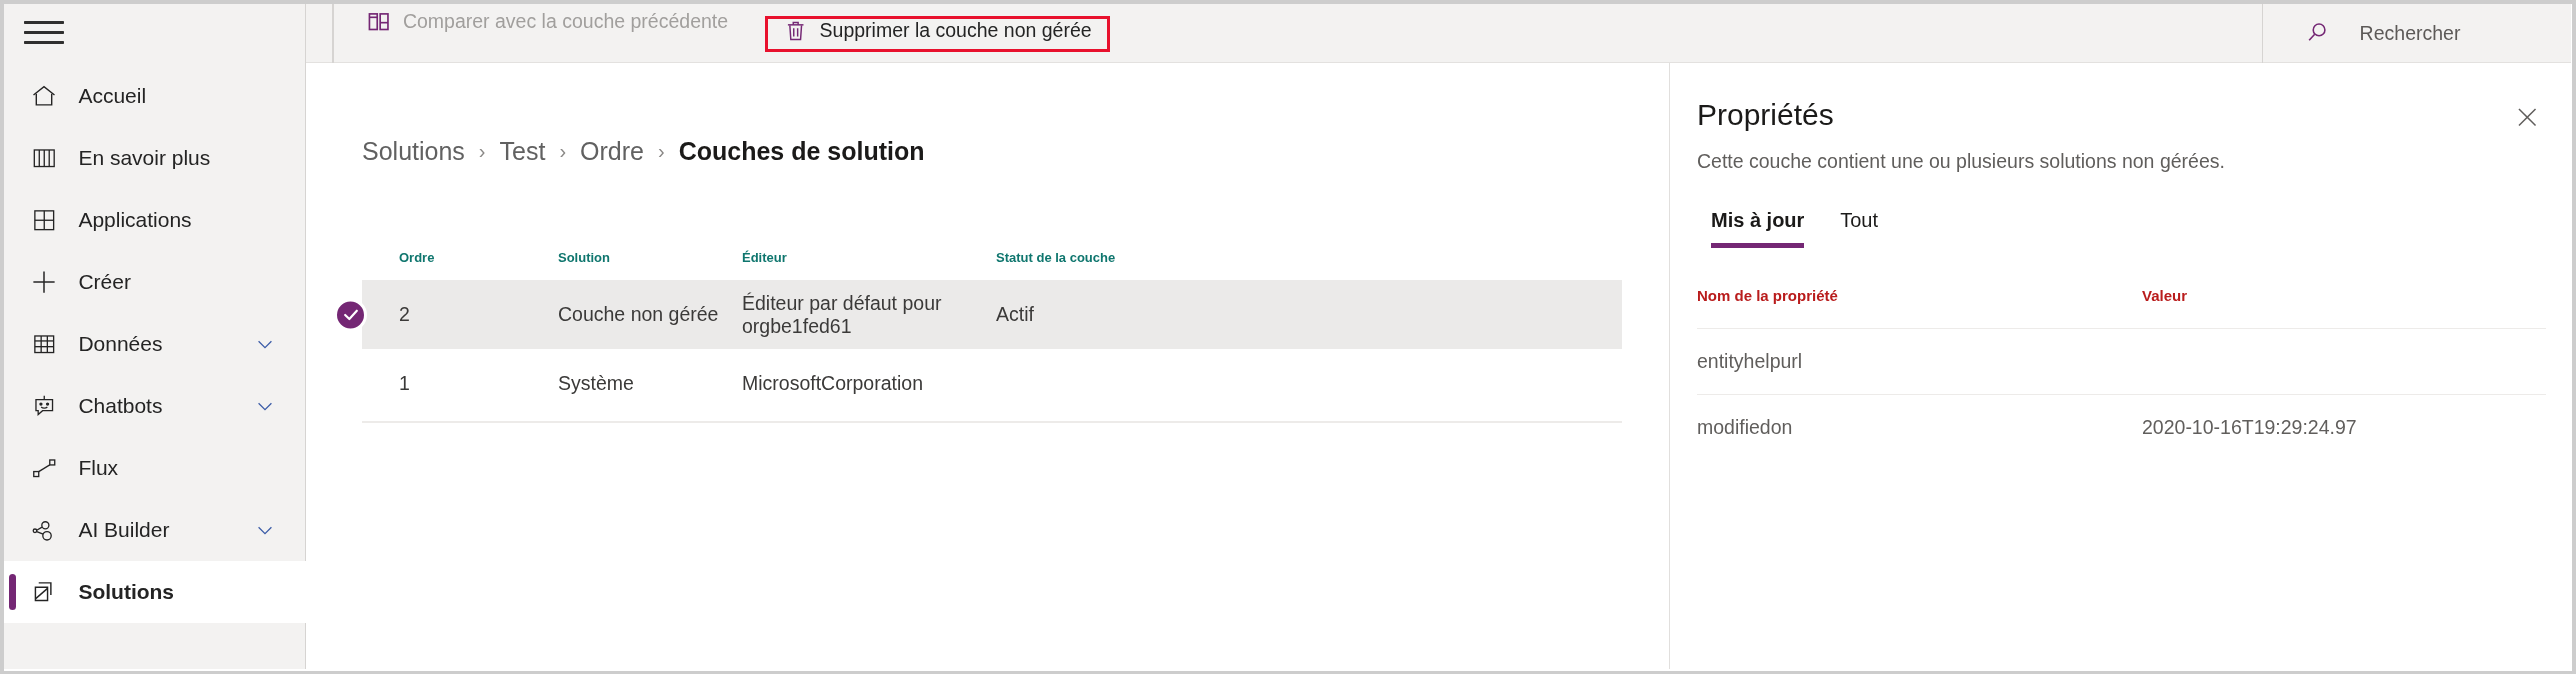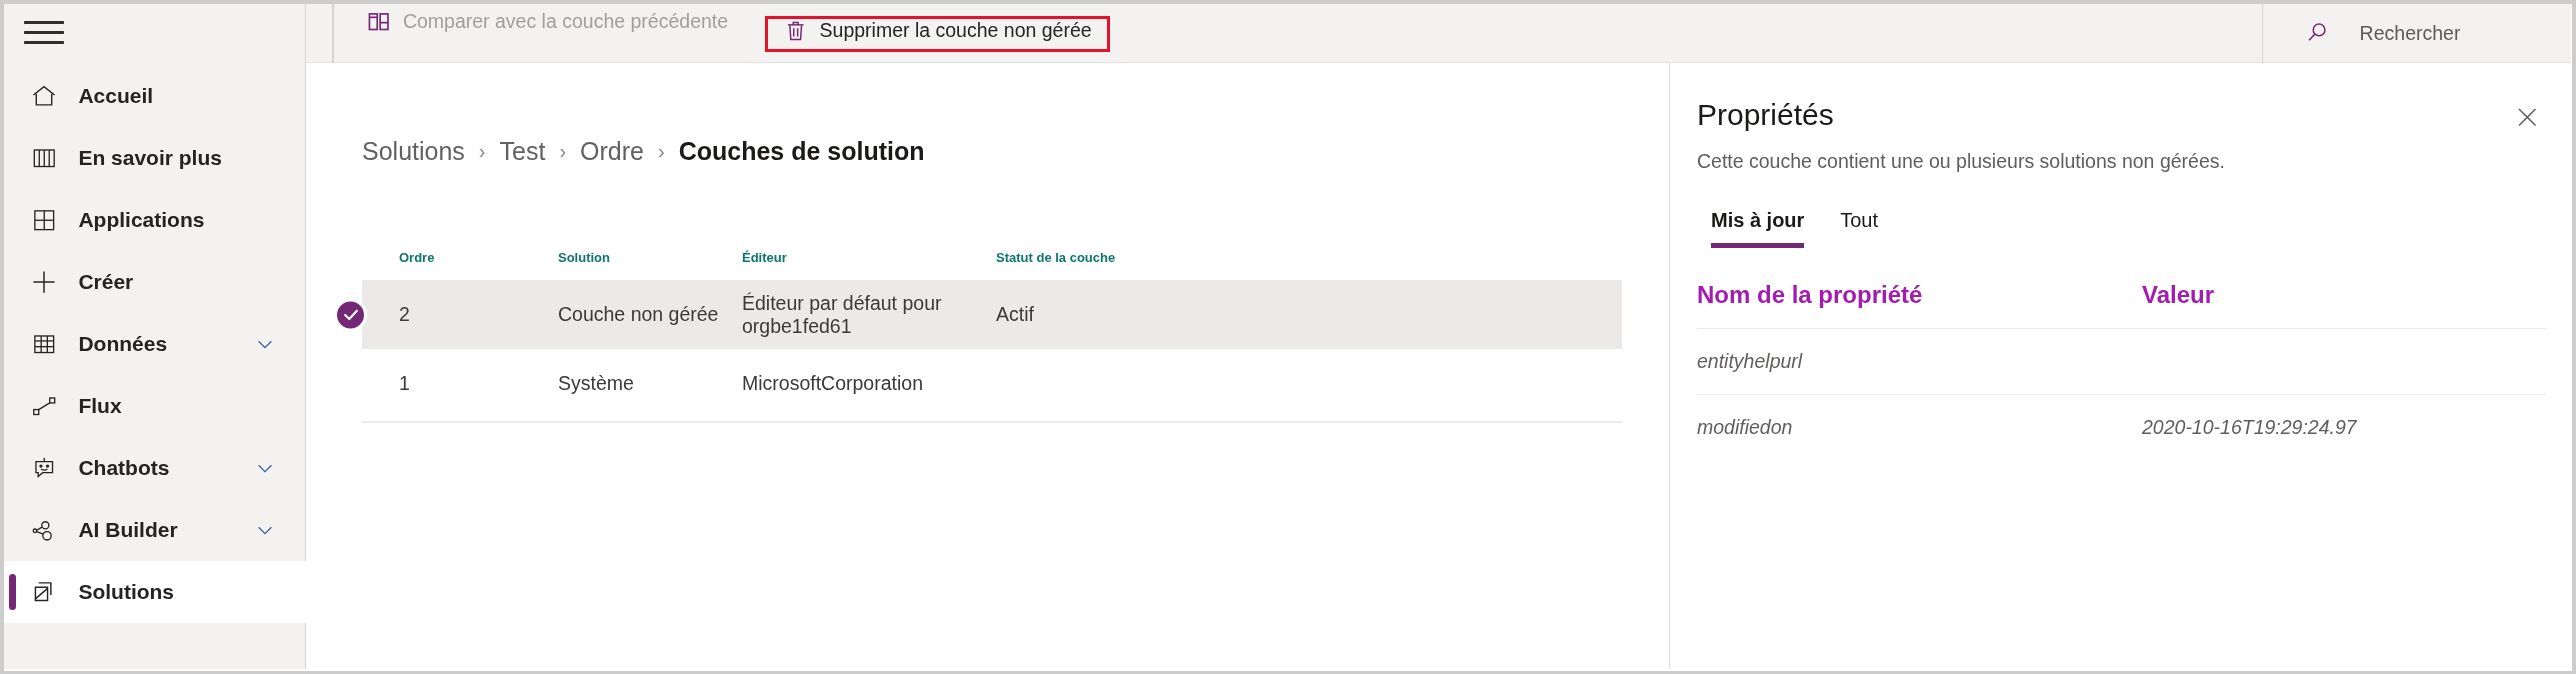--- a/index.html
+++ b/index.html
@@ -46,21 +46,20 @@
   .navitem .ico {
     width: 34px; height: 34px;
     display: flex; align-items: center; justify-content: center;
     flex: 0 0 34px;
   }
   .navitem .lbl {
     margin-left: 17px;
     font-size: 21px;
     color: #242424;
     white-space: nowrap;
-    font-weight: bold;
   }
   .navitem.active { background: #ffffff; }
   .navitem.active .lbl { font-weight: bold; }
   .navitem.active .activebar {
     position: absolute; left: 4.7px; top: 13.3px;
     width: 7px; height: 36px;
     background: #742774; border-radius: 3.9px;
   }
   .chev {
     position: absolute; right: 30px; top: 50%; transform: translateY(-50%);
@@ -181,22 +180,22 @@
   .ptab.active { font-weight: bold; }
   .ptab.active::after {
     content: ""; position: absolute;
     left: 14px; right: 14px; bottom: 0; height: 4.7px;
     background: #742774;
   }
   #ptable { position: absolute; left: 25px; top: 199px; width: 849px; }
   #ptable .prow {
     display: flex; align-items: center; height: 66px;
   }
-  #ptable .phead .pc { font-size: 24px; color: #a21caf; font-weight: bold; }
-  #ptable .pbody { border-top: 1.6px solid #edebe9; font-style: italic; }
+  #ptable .phead .pc { font-size: 15px; color: #b91c1c; font-weight: bold; }
+  #ptable .pbody { border-top: 1.6px solid #edebe9; }
   #ptable .pbody .pc { font-size: 19.5px; color: #605e5c; }
   .pc-name { flex: 0 0 445px; }
   .pc-val  { flex: 1 1 auto; }
 </style>
 </head>
 <body>
 
 <div id="app">
 
   <div id="sidebar">
@@ -265,44 +264,44 @@
         <span class="chev">
           <svg width="22" height="22" viewBox="0 0 24 24" fill="none" stroke="#3b5ca8" stroke-width="1.4">
             <polyline points="5,9 12,16 19,9"></polyline>
           </svg>
         </span>
       </div>
 
       <div class="navitem">
         <span class="ico">
           <svg width="26.5" height="26.5" viewBox="0 0 24 24" fill="none" stroke="#242424" stroke-width="1.2">
-            <rect x="2.5" y="15" width="4.5" height="4.5"></rect>
-              <rect x="17" y="4.5" width="4.5" height="4.5"></rect>
-            <line x1="7" y1="15" x2="17" y2="9"></line>
-          </svg>
-        </span>
-        <span class="lbl">Flux</span>
-      </div>
-
-      <div class="navitem">
-        <span class="ico">
-          <svg width="26.5" height="26.5" viewBox="0 0 24 24" fill="none" stroke="#242424" stroke-width="1.2">
             <line x1="12" y1="2.5" x2="12" y2="6"></line>
             <path d="M4.5 6h15v10h-9l-4 3.5V16h-2z"></path>
             <circle cx="9" cy="10" r="0.9" fill="#242424"></circle>
               <circle cx="15" cy="10" r="0.9" fill="#242424"></circle>
             <path d="M9.2 12.6c1.5 1.4 4.1 1.4 5.6 0"></path>
           </svg>
         </span>
         <span class="lbl">Chatbots</span>
         <span class="chev">
           <svg width="22" height="22" viewBox="0 0 24 24" fill="none" stroke="#3b5ca8" stroke-width="1.4">
             <polyline points="5,9 12,16 19,9"></polyline>
           </svg>
         </span>
+      </div>
+
+      <div class="navitem">
+        <span class="ico">
+          <svg width="26.5" height="26.5" viewBox="0 0 24 24" fill="none" stroke="#242424" stroke-width="1.2">
+            <rect x="2.5" y="15" width="4.5" height="4.5"></rect>
+              <rect x="17" y="4.5" width="4.5" height="4.5"></rect>
+            <line x1="7" y1="15" x2="17" y2="9"></line>
+          </svg>
+        </span>
+        <span class="lbl">Flux</span>
       </div>
 
       <div class="navitem">
         <span class="ico">
           <svg width="26.5" height="26.5" viewBox="0 0 24 24" fill="none" stroke="#242424" stroke-width="1.2">
             <circle cx="3.6" cy="12.5" r="1.6"></circle>
               <circle cx="13" cy="7.5" r="3.2"></circle>
               <circle cx="14.5" cy="17" r="3.8"></circle>
             <line x1="5.2" y1="12" x2="10" y2="9.2"></line>
               <line x1="5.2" y1="13.2" x2="11" y2="15.6"></line>

